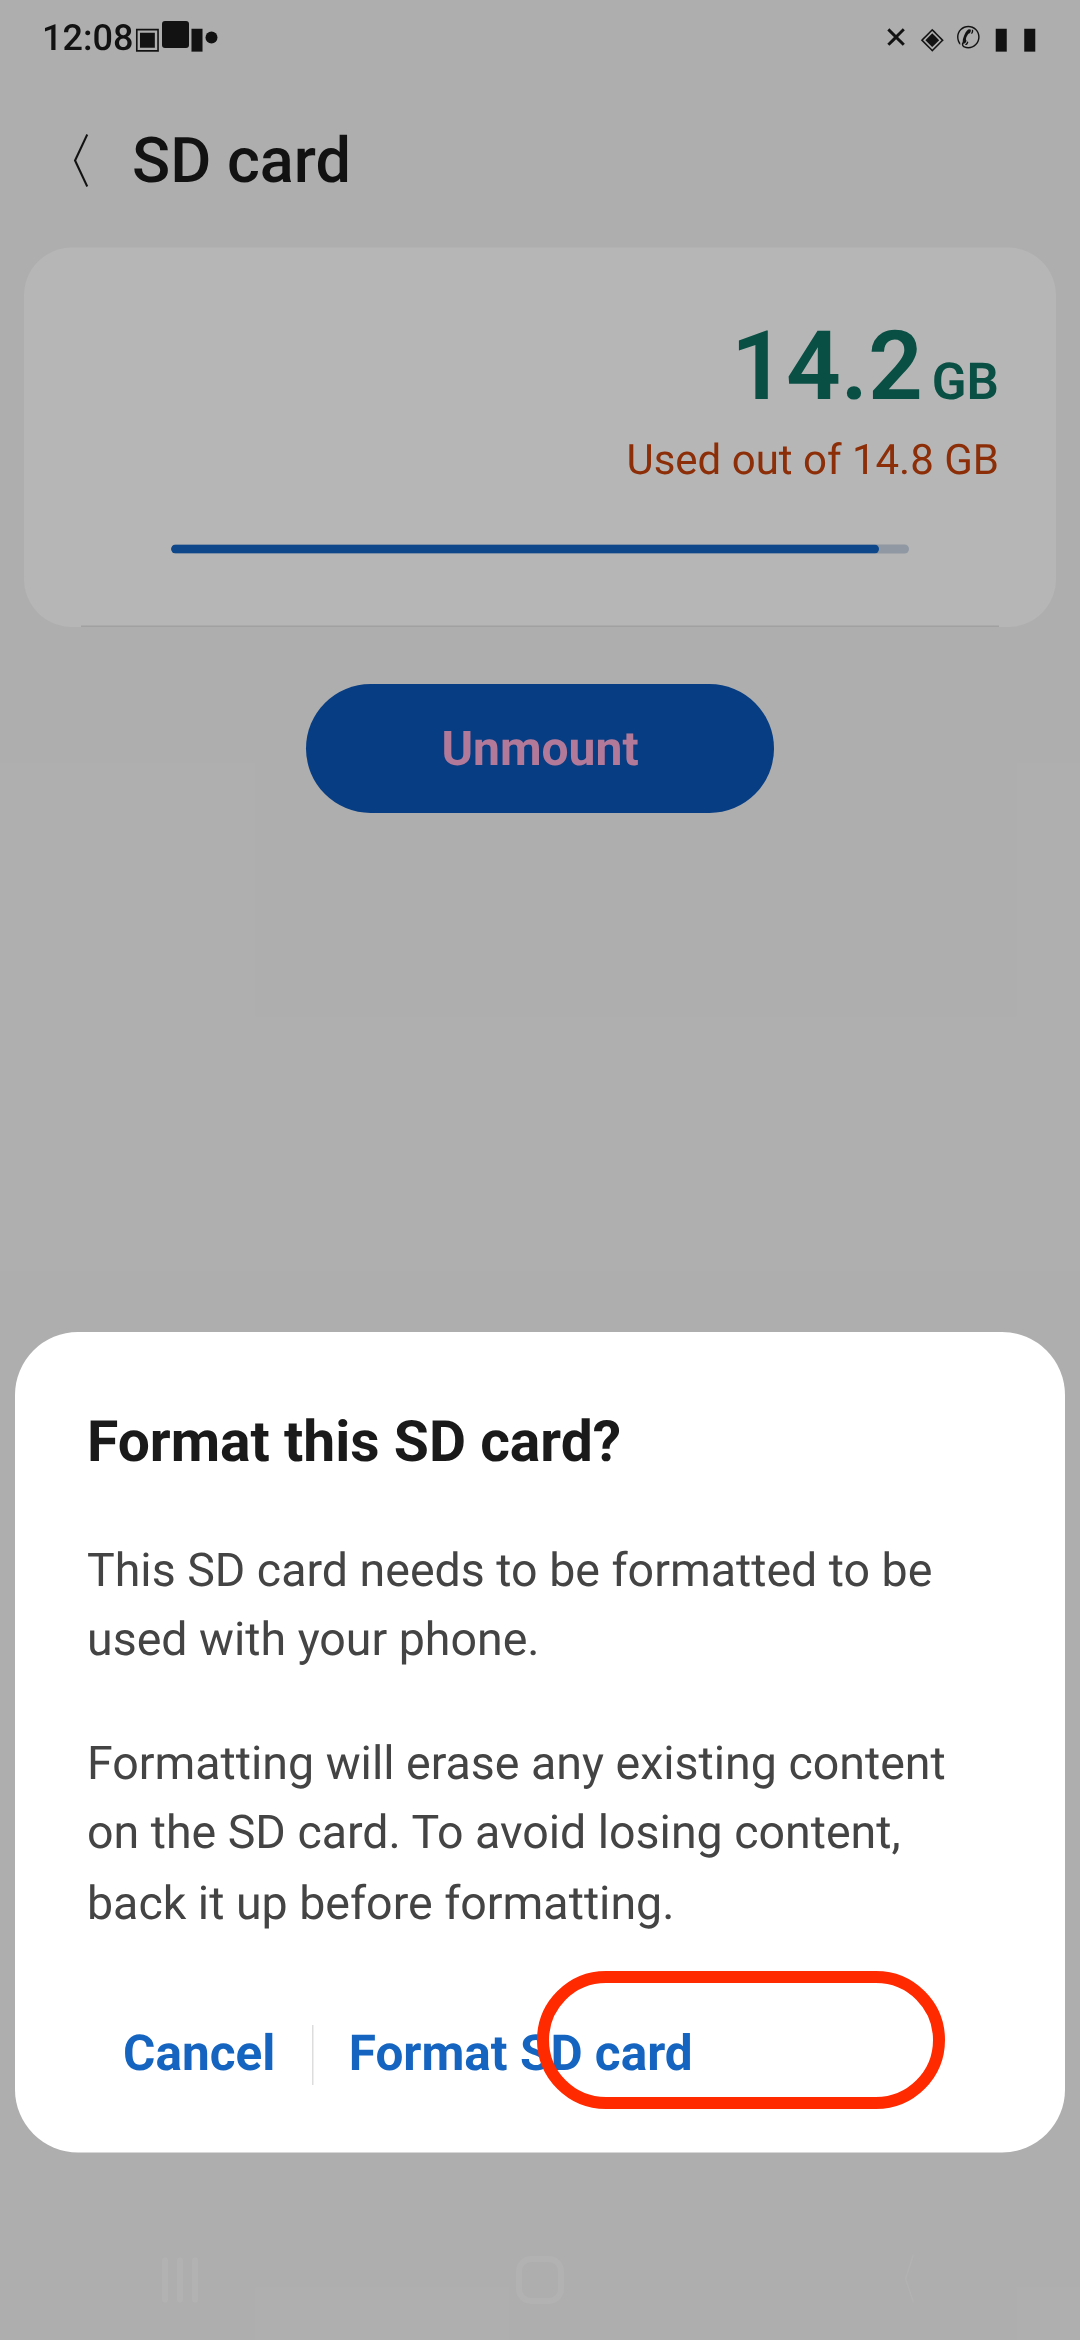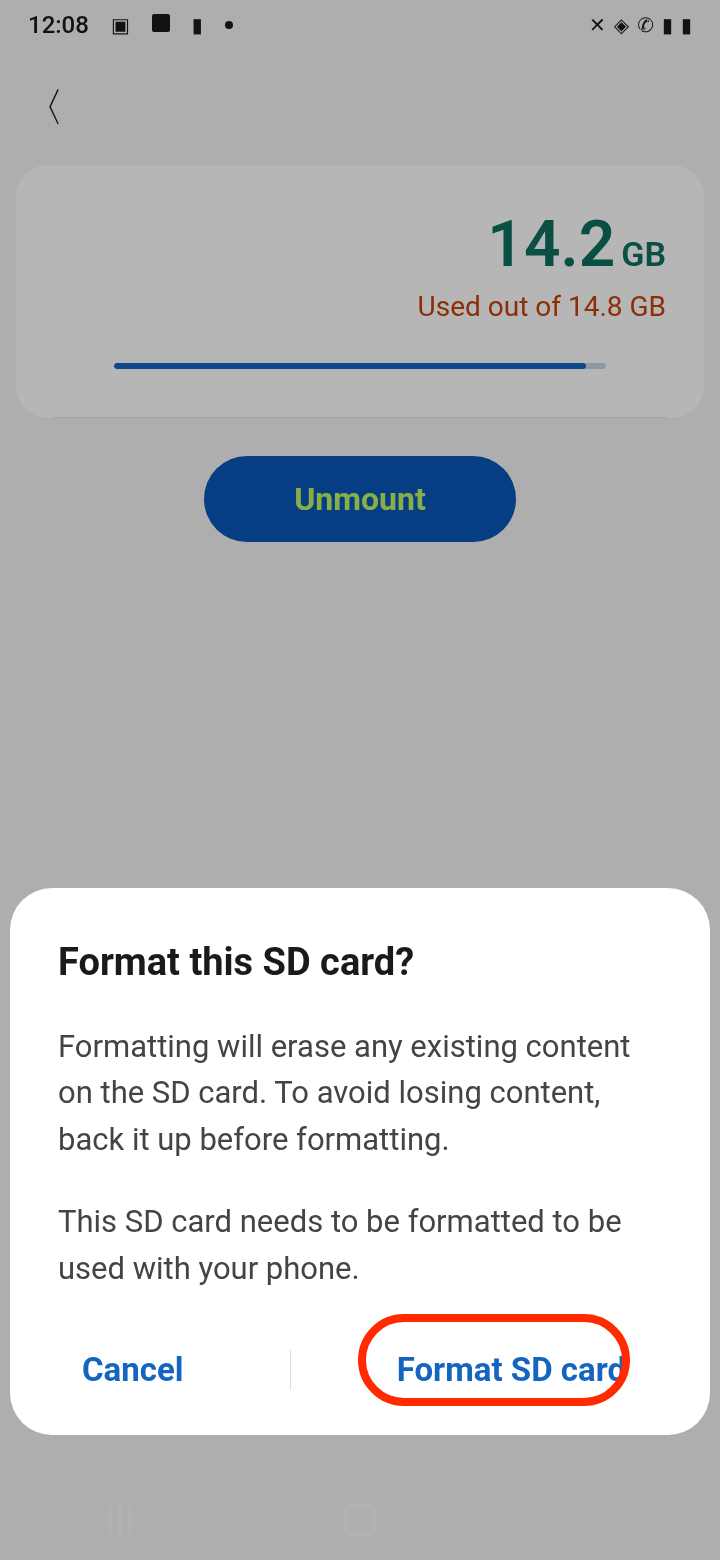--- a/index.html
+++ b/index.html
@@ -31,21 +31,21 @@
       justify-content: space-between;
       align-items: center;
       padding: 0 28px;
       color: #1a1a1a;
       font-size: 24px;
       font-weight: 500;
     }
     .status-left {
       display: flex;
       align-items: center;
-      gap: 22px;
+      gap: 0;
     }
     .status-right {
       display: flex;
       align-items: center;
       gap: 8px;
     }
     .status-icon {
       font-size: 20px;
     }
     .header {
@@ -110,21 +110,21 @@
     }
     .format-item {
       font-size: 36px;
       color: #1a1a1a;
       padding: 34px 2px 38px 2px;
     }
     .unmount-btn {
       display: block;
       margin: 38px auto 0 auto;
       background: #0a55b5;
-      color: #bef264;
+      color: #f9a8d4;
       border: none;
       border-radius: 48px;
       padding: 24px 90px;
       font-size: 32px;
       font-weight: 700;
     }
     .dialog {
       position: absolute;
       left: 10px;
       right: 10px;
@@ -145,21 +145,21 @@
       line-height: 1.5;
       color: #444;
       margin-bottom: 40px;
     }
     .dialog-body p {
       margin-bottom: 36px;
     }
     .dialog-actions {
       display: flex;
       align-items: center;
-      justify-content: space-between;
+      justify-content: flex-start;
       position: relative;
     }
     .action-divider {
       width: 1px;
       height: 40px;
       background: #ddd;
     }
     .dialog-action {
       color: #1565c0;
       font-size: 33px;
@@ -246,42 +246,43 @@
     <span class="status-icon">✕</span>
     <span class="status-icon">◈</span>
     <span class="status-icon">✆</span>
     <span class="status-icon">▮</span>
     <span class="status-icon">▮</span>
   </div>
 </div>
 
 <div class="header">
   <span class="back-chevron">〈</span>
+  <span class="header-title">SD card</span>
 </div>
 
 <div class="card">
   <div>
     <span class="usage-number">14.2</span><span class="usage-unit">GB</span>
     <div class="usage-subtitle">Used out of 14.8 GB</div>
     <div class="progress-track">
       <div class="progress-fill"></div>
     </div>
   </div>
   <div class="divider"></div>
 </div>
 
 <button class="unmount-btn">Unmount</button>
 
 <div class="dim-overlay"></div>
 
 <div class="dialog">
   <div class="dialog-title">Format this SD card?</div>
   <div class="dialog-body">
+    <p>This SD card needs to be formatted to be used with your phone.</p>
     <p>Formatting will erase any existing content on the SD card. To avoid losing content, back it up before formatting.</p>
-    <p>This SD card needs to be formatted to be used with your phone.</p>
   </div>
   <div class="dialog-actions">
     <button class="dialog-action">Cancel</button>
     <div class="action-divider"></div>
     <button class="dialog-action">Format SD card</button>
     <div class="highlight-oval"></div>
   </div>
 </div>
 
 <div class="nav-bar">

